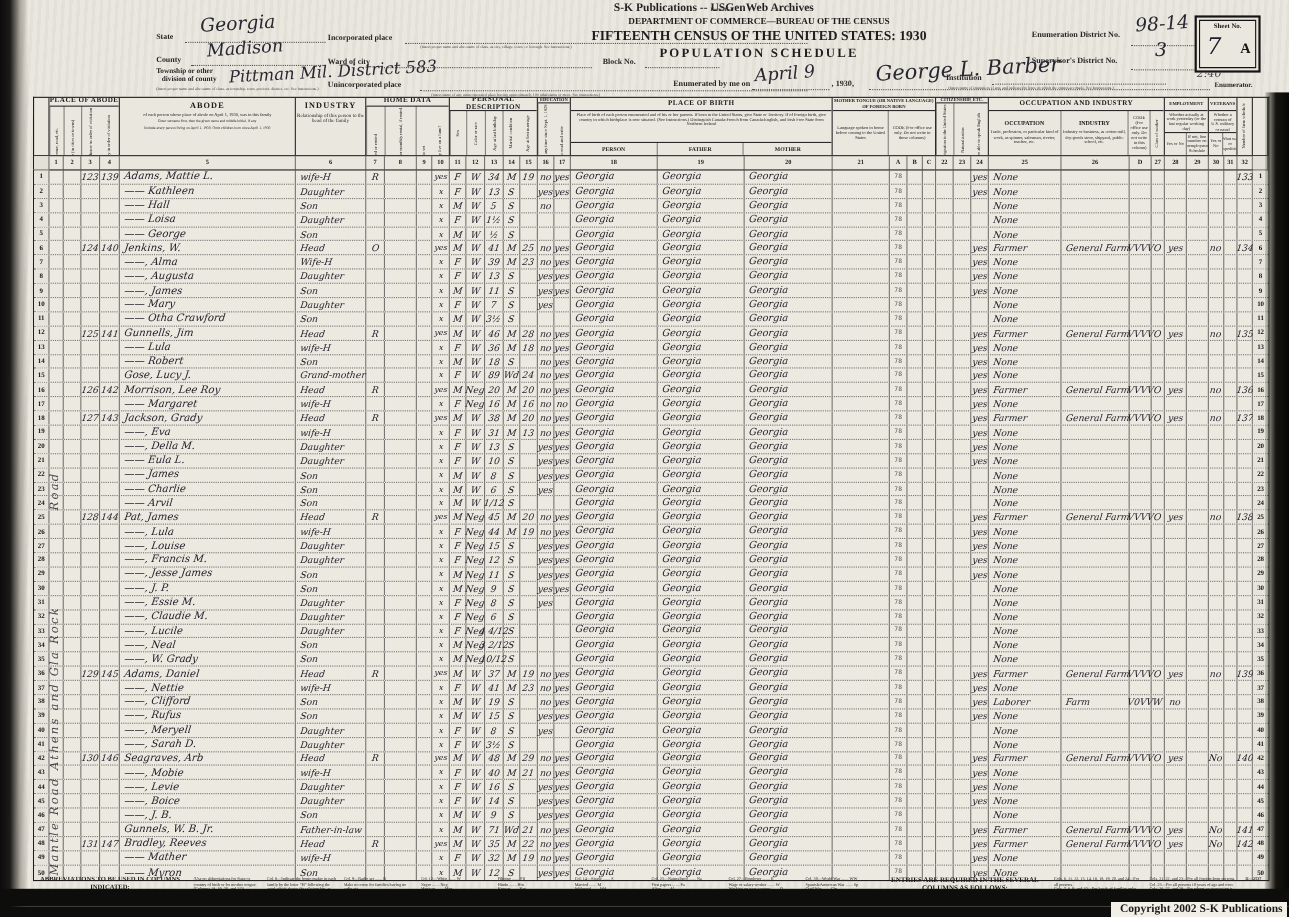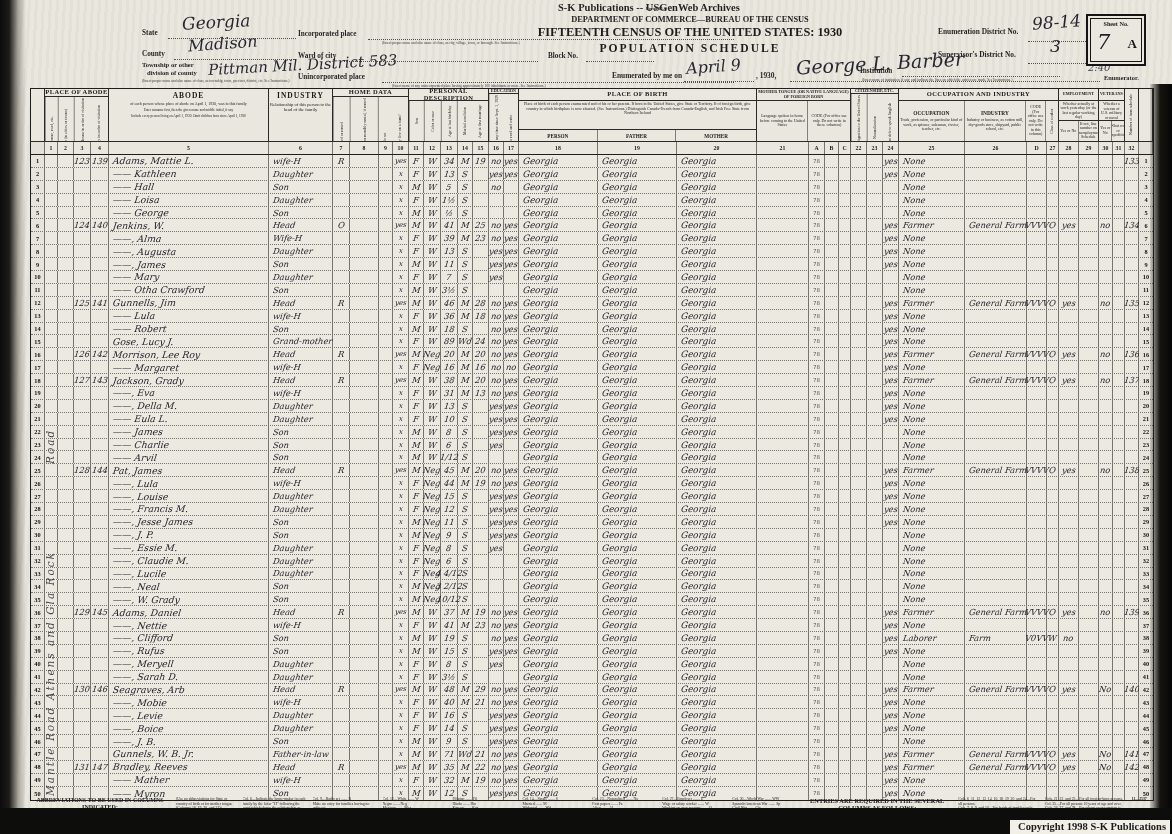--- a/index.html
+++ b/index.html
@@ -66,21 +66,21 @@
 </style>
 </head>
 <body>
 
 <div class="page">
 
   <div class="edge-left"></div>
   <div class="edge-right"></div>
   <div class="band-bottom"></div>
   <div class="bottom-strip"></div>
-  <div class="copyright">Copyright 1998 S-K Publications</div>
+  <div class="copyright">Copyright 2002 S-K Publications</div>
 
   <div class="abs wm" style="left:558px;top:2px;">S-K Publications -- USGenWeb Archives</div>
 
   <div class="abs fld-label" style="left:142px;top:29px;">State</div>
   <div class="dot" style="left:168px;top:37px;width:128px;"></div>
   <div class="abs hw-val" style="left:182px;top:12px;font-size:17px;transform:rotate(-3deg);">Georgia</div>
 
   <div class="abs fld-label" style="left:142px;top:50px;">County</div>
   <div class="dot" style="left:174px;top:58px;width:122px;"></div>
   <div class="abs hw-val" style="left:188px;top:34px;font-size:16px;transform:rotate(-4deg);">Madison</div>

